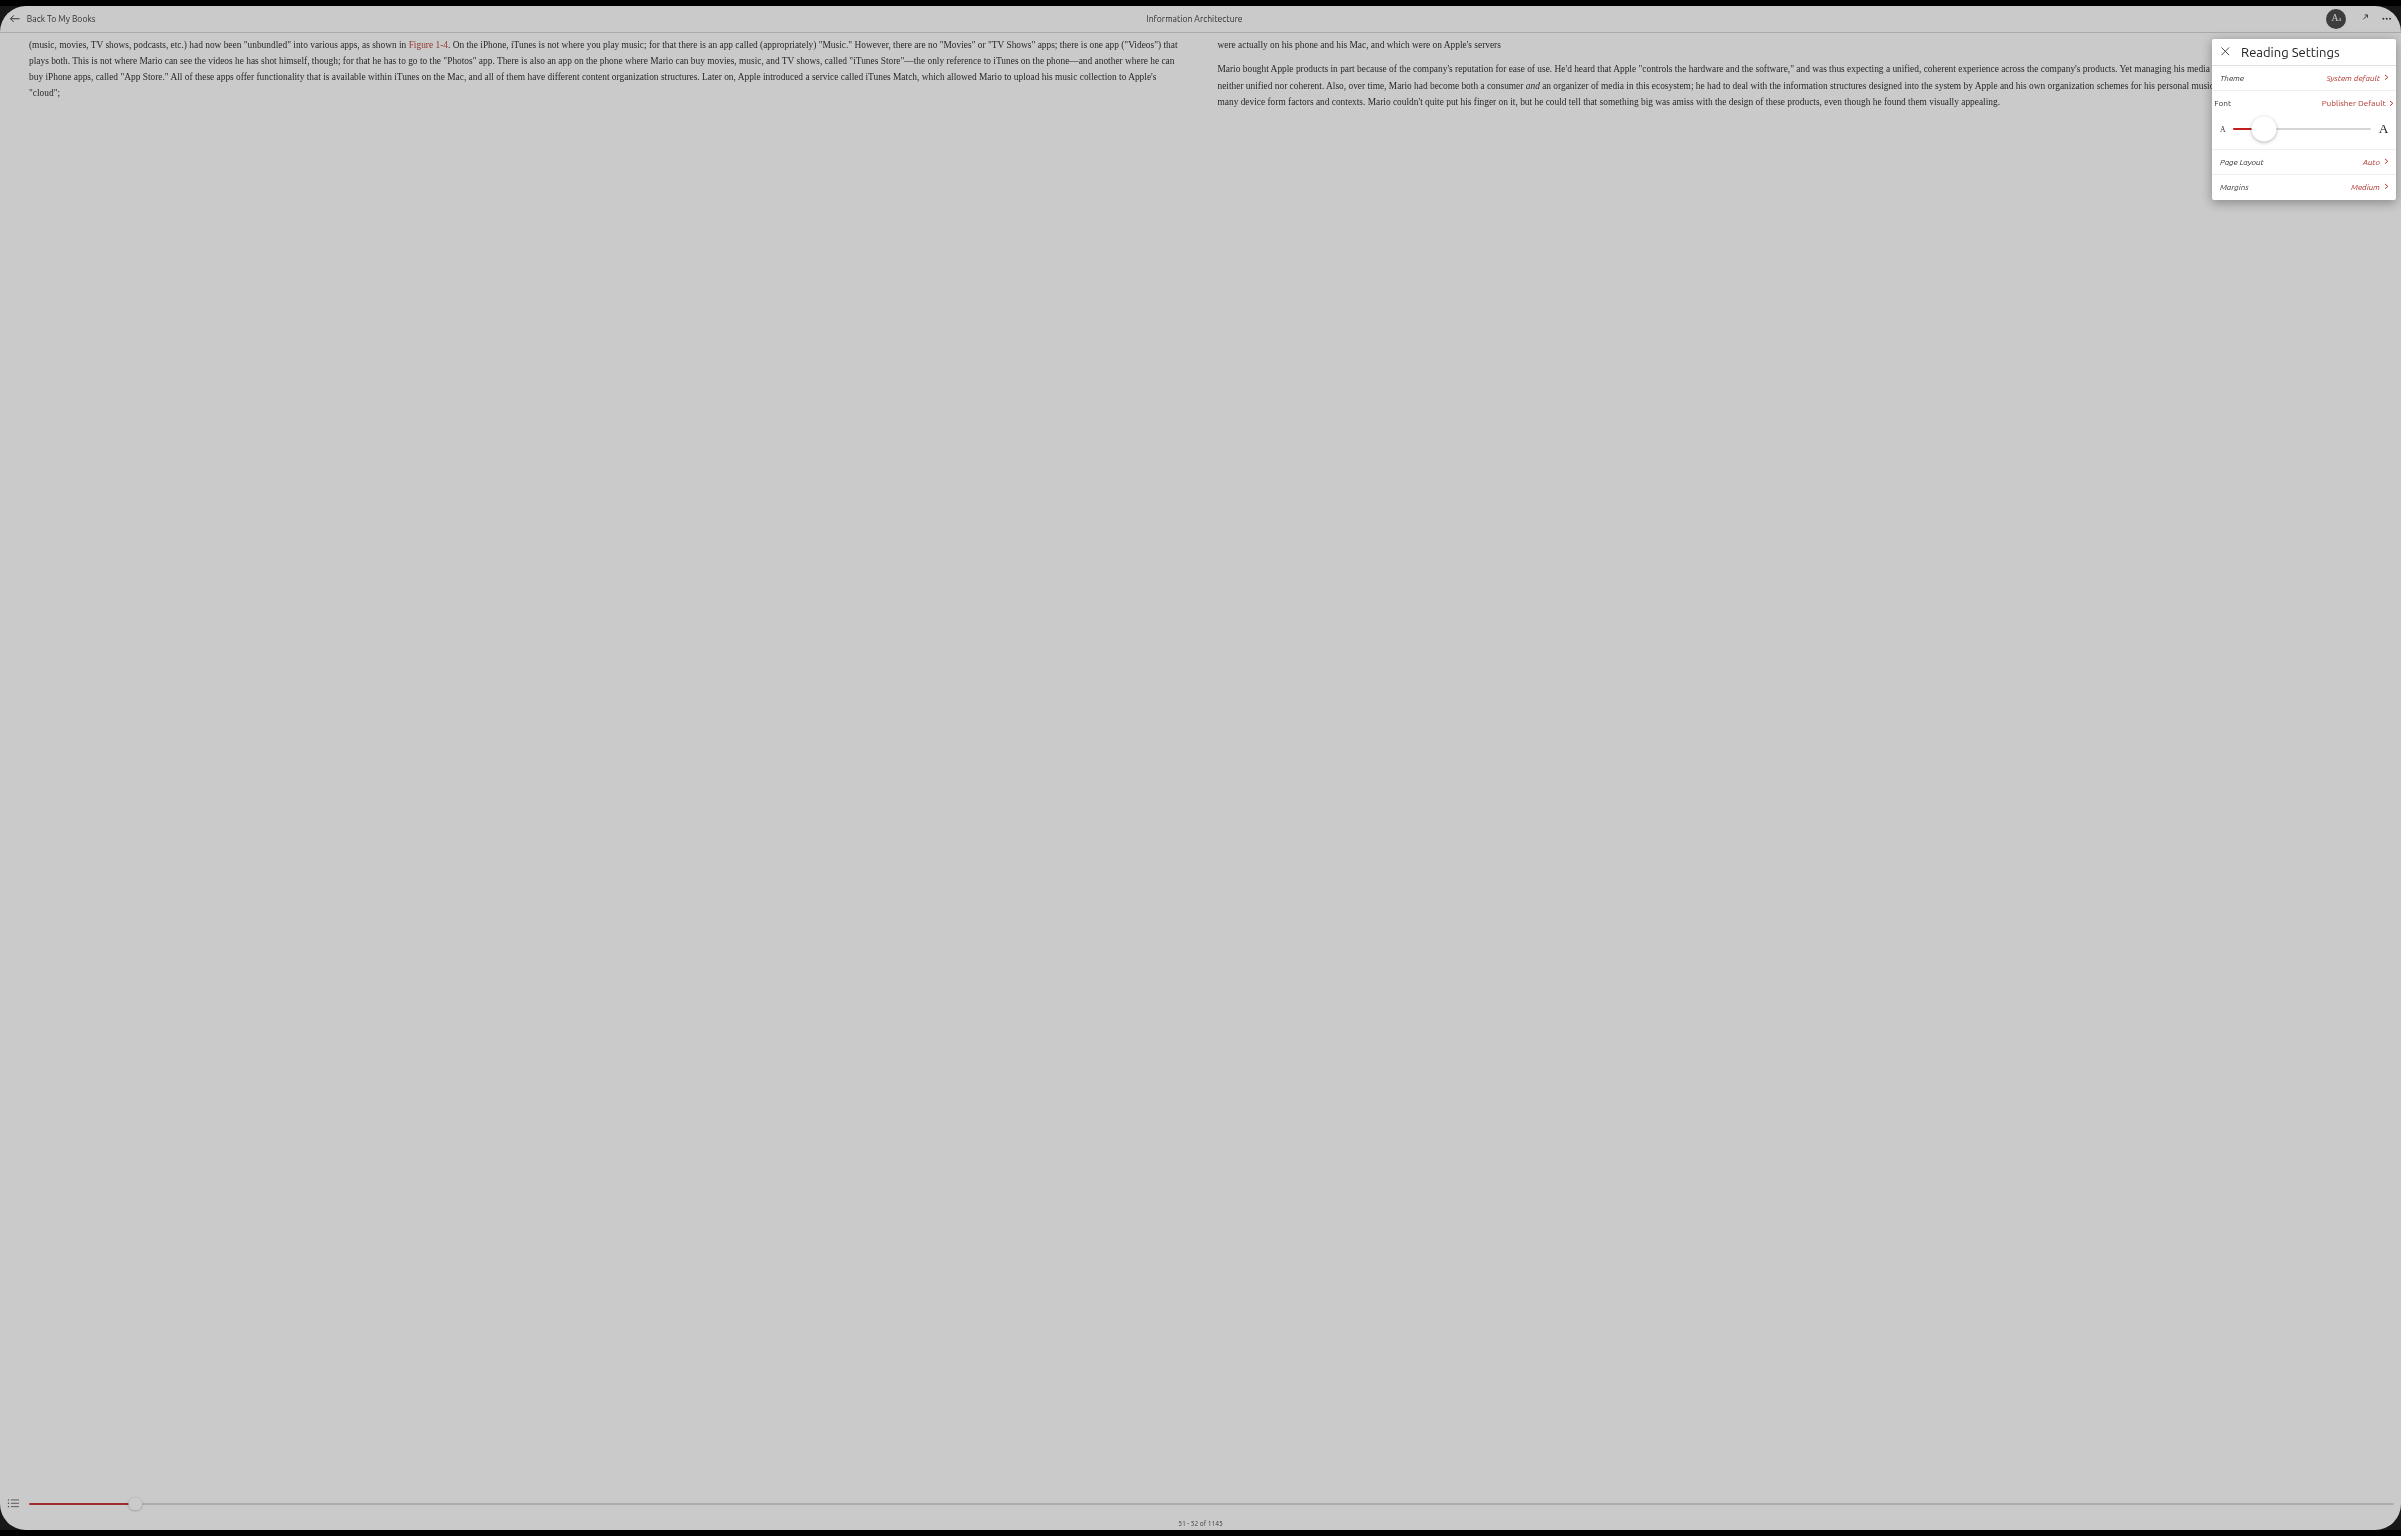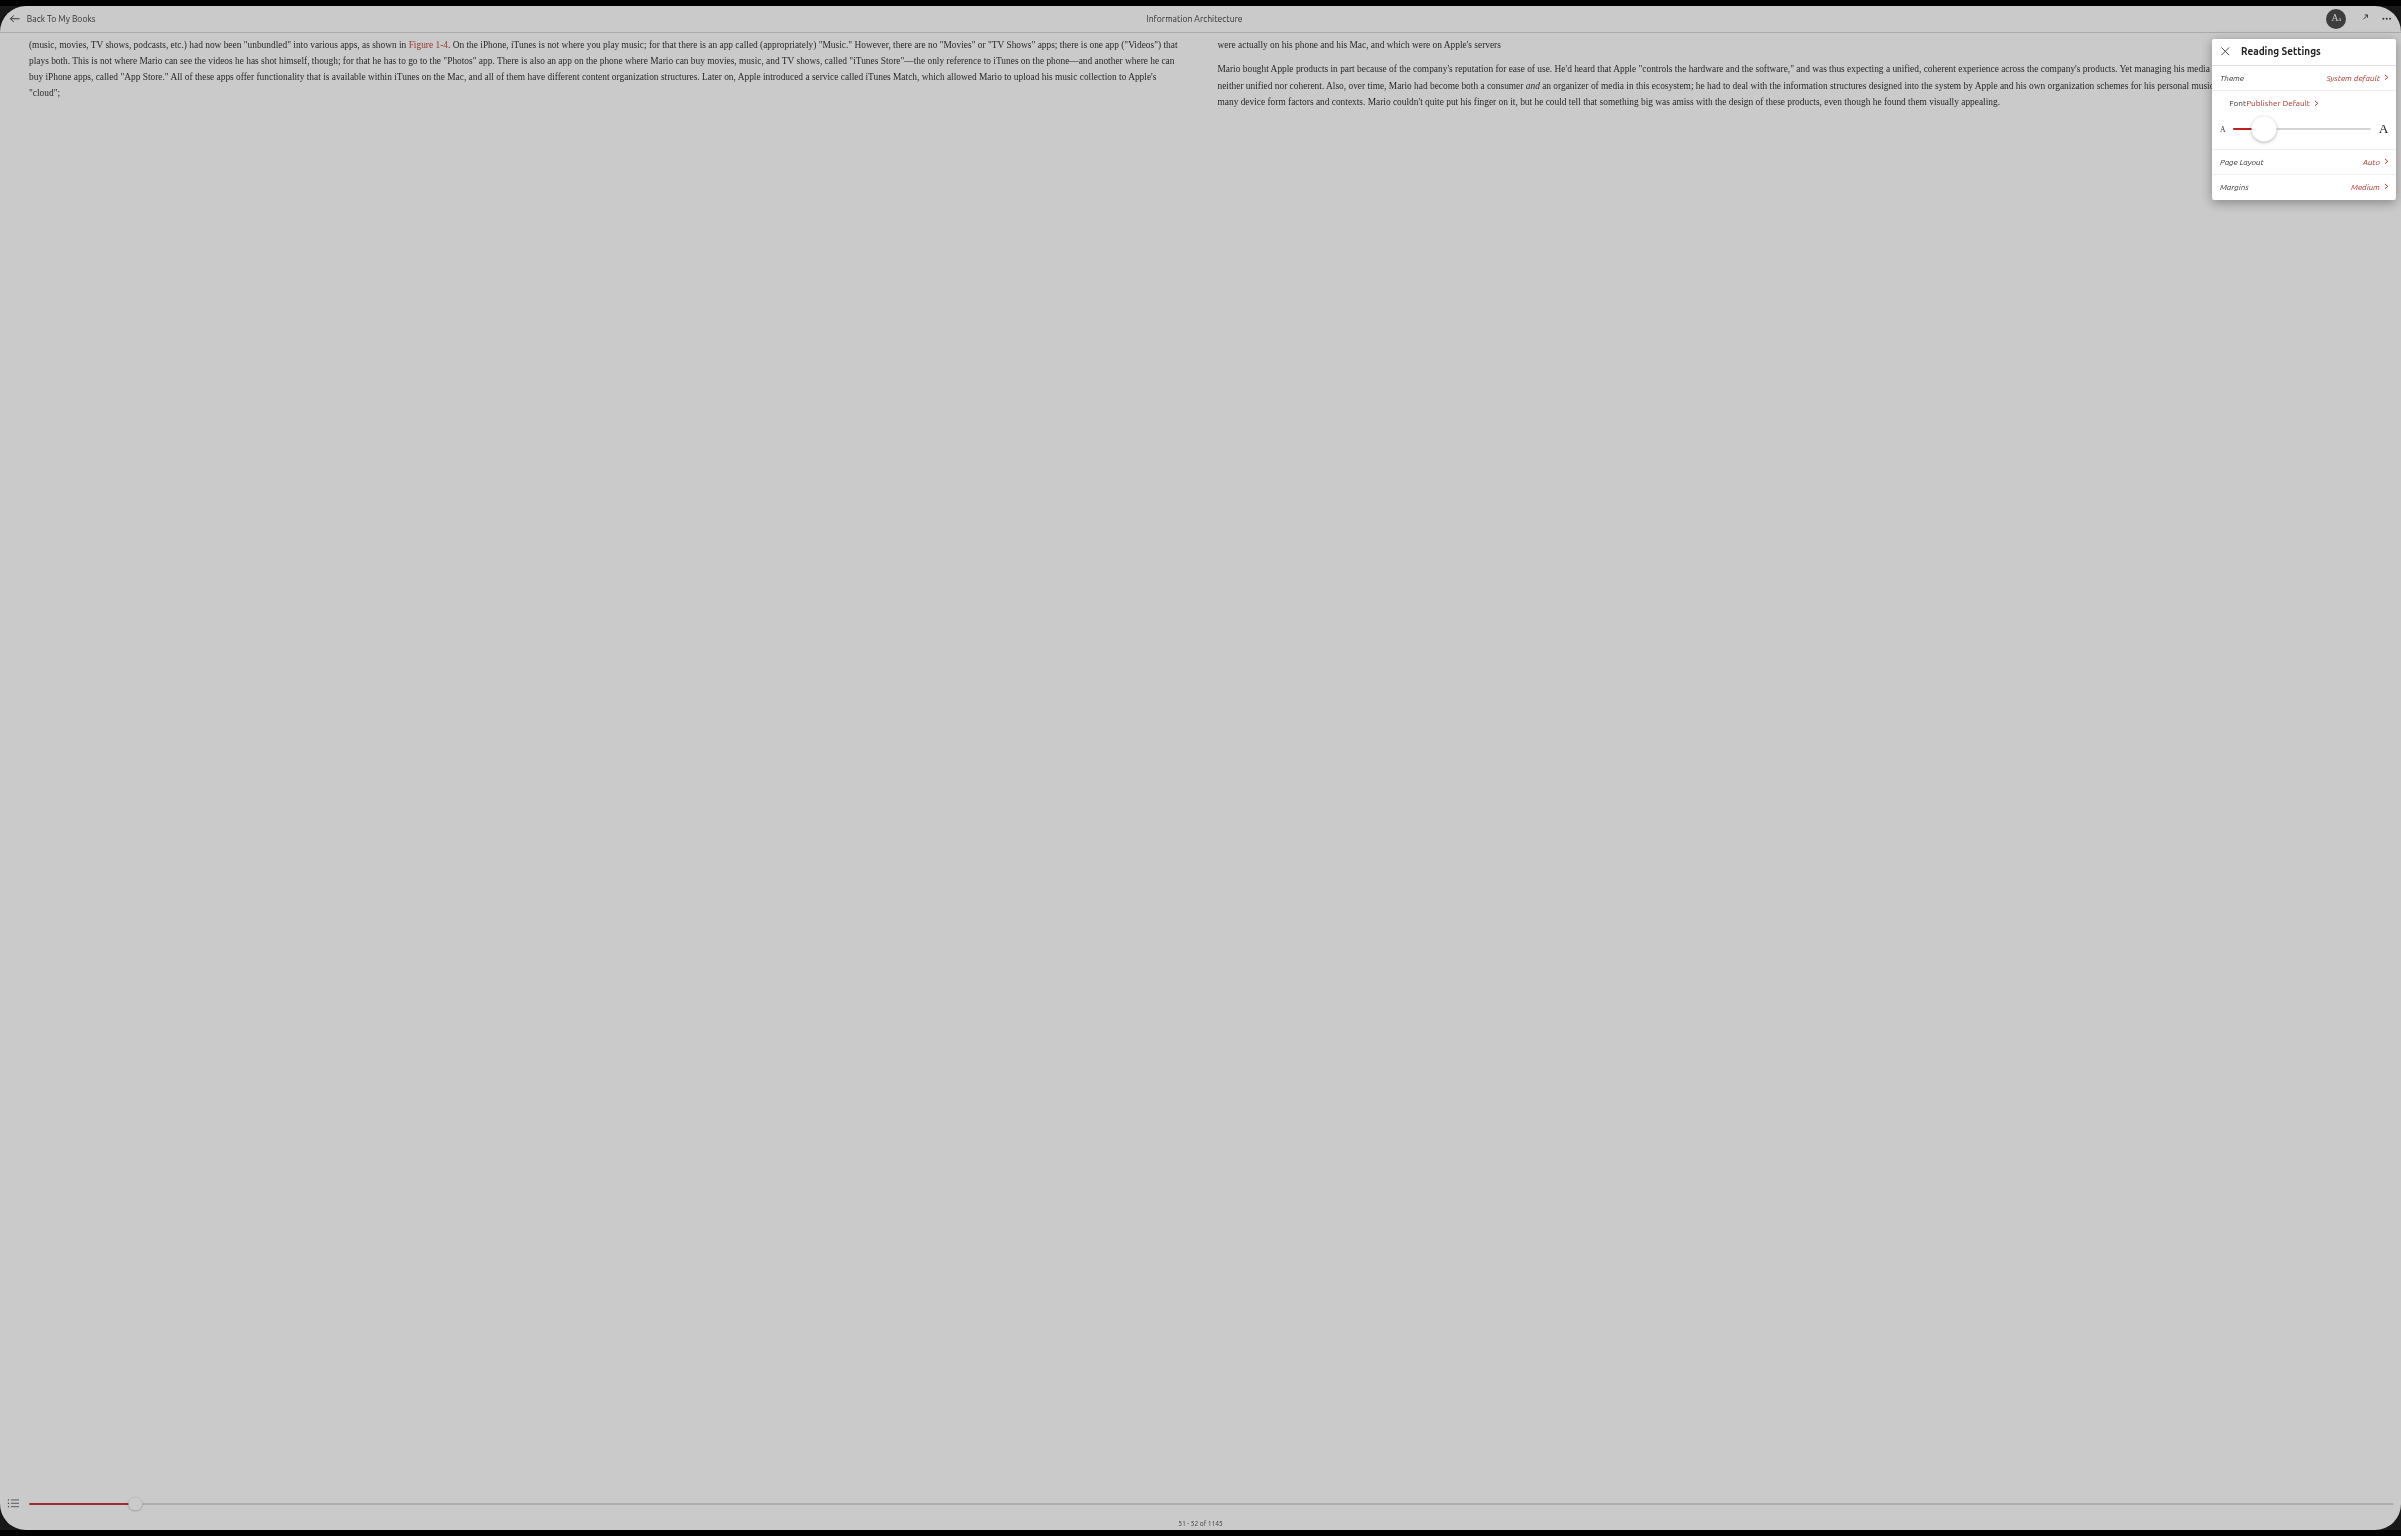--- a/index.html
+++ b/index.html
@@ -151,22 +151,22 @@
   }
   .popover-header {
     display: flex;
     align-items: center;
     height: 27px;
     padding: 0 7.7px;
     border-bottom: 0.5px solid #e2e2e2;
     gap: 10.6px;
   }
   .popover-title {
-    font-size: 10px;
-    font-weight: 700;
+    font-size: 13px;
+    font-weight: 400;
     color: #222;
   }
   .popover-close { cursor: pointer; }
   .settings-row {
     display: flex;
     align-items: center;
     justify-content: space-between;
     height: 25px;
     padding: 0 7.7px;
     border-bottom: 0.5px solid #eee;
@@ -183,23 +183,23 @@
   .settings-value { font-size: 8.2px; color: #b1332b; }
   .chevron { color: #b1332b; }
 
   .font-section {
     border-bottom: 0.5px solid #eee;
     padding-bottom: 5.8px;
   }
   .font-row-top {
     display: flex;
     align-items: center;
-    justify-content: flex-start;
+    justify-content: space-between;
     height: 25px;
-    padding: 0 17px;
+    padding: 0 2px;
   }
   .slider-row {
     display: flex;
     align-items: center;
     padding: 0 7.7px;
     gap: 7.7px;
     height: 27px;
   }
   .slider-a-small { font-family: Georgia, serif; font-size: 7.7px; color: #333; }
   .slider-a-big { font-family: Georgia, serif; font-size: 13.4px; color: #222; }

